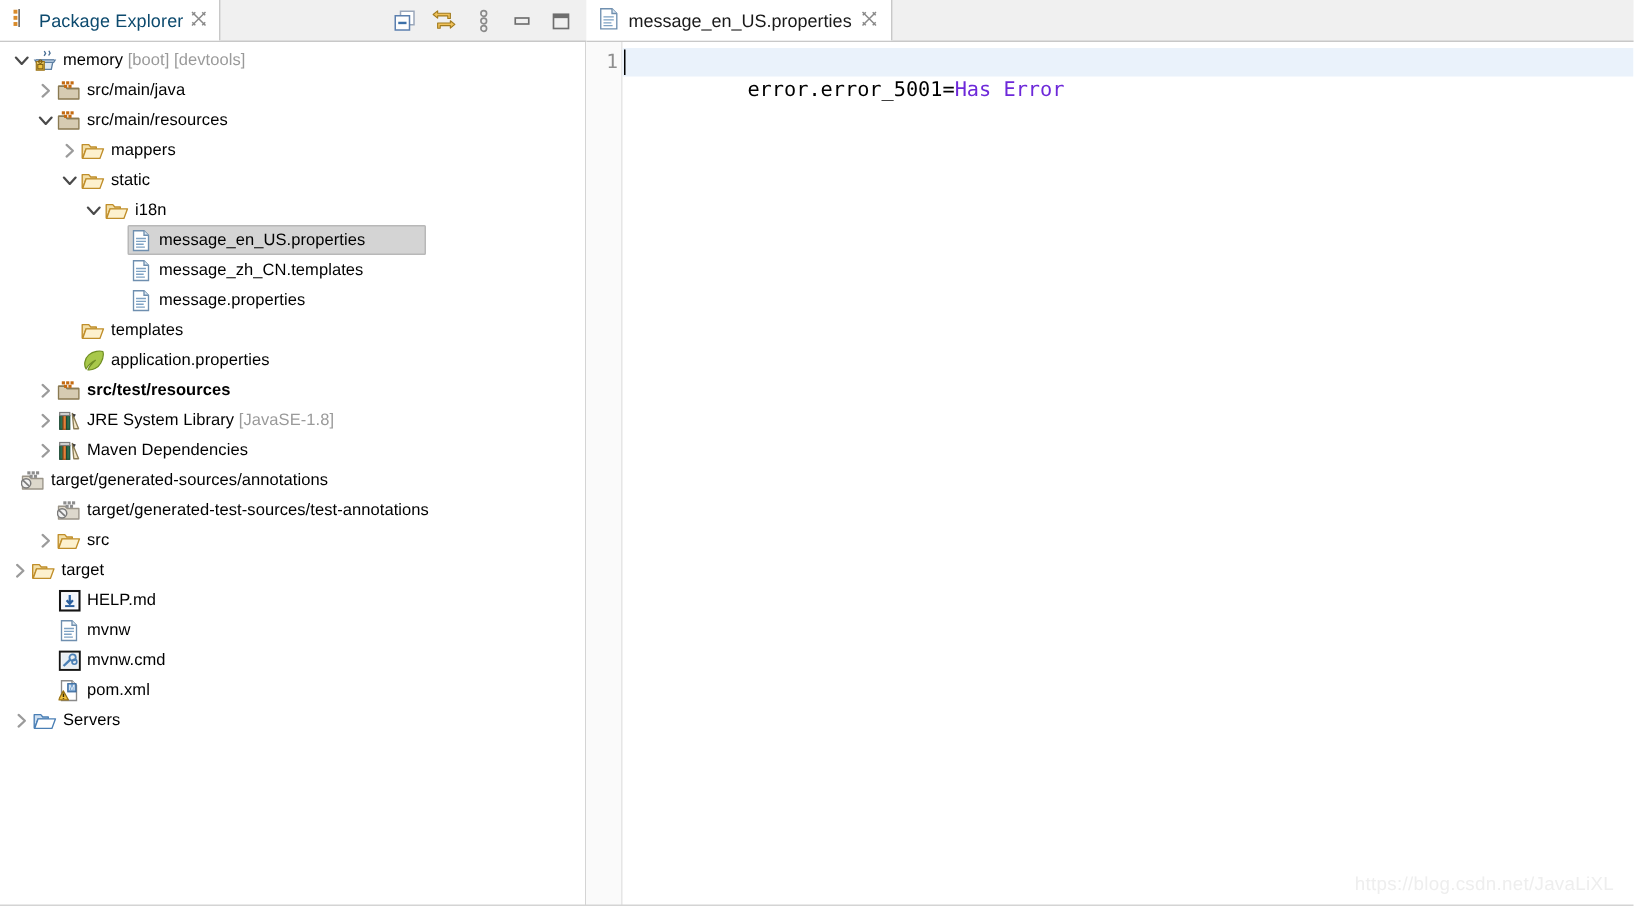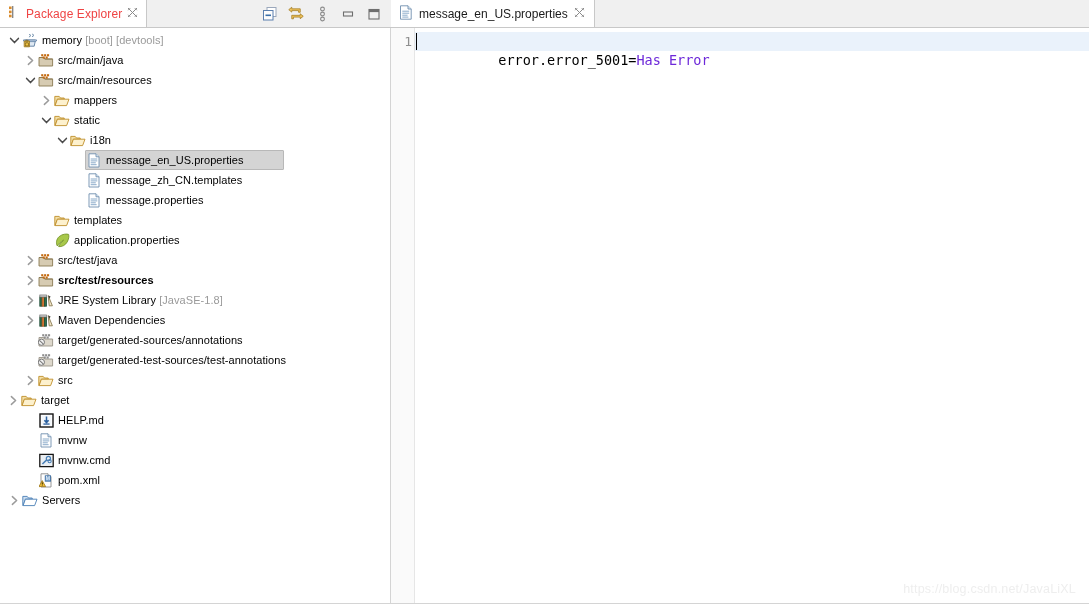--- a/index.html
+++ b/index.html
@@ -50,21 +50,21 @@
     gap: 5px;
     padding: 0 8px 0 7px;
     background: #ffffff;
     border-right: 1px solid #c8c8c8;
     height: 27px;
     box-sizing: border-box;
     cursor: default;
   }
   .view-tab .tab-title {
     font-size: 12px;
-    color: #ef4444;
+    color: #0c4a6e;
     white-space: nowrap;
     letter-spacing: 0.1px;
   }
   .view-toolbar {
     margin-left: auto;
     display: flex;
     align-items: center;
     gap: 10px;
     padding-right: 9px;
   }
@@ -452,60 +452,39 @@
           </div>
           <div class="row" style="padding-left: 40px;">
             <span class="arrow"></span>
             <span class="icon">
               <svg width="15" height="15" viewBox="0 0 15 15">
                 <path d="M13.6 1.4 C11.6 0.6 7.2 1 4.2 3.6 C1.2 6.2 0.8 10.6 2.4 13 C3.4 11.2 5.6 8.8 8.6 7.2 C6.2 9.4 4.4 11.6 3.6 13.6 C6.6 14 10.4 12.4 12.2 9 C13.8 6 14.2 3.2 13.6 1.4 Z" fill="#a8c84a" stroke="#6f8e22" stroke-width="0.8" stroke-linejoin="round"></path>
               </svg>
             </span>
             <span class="label">application.properties</span>
           </div>
-          <div class="row" style="padding-left: 24px;">
+          <div class="row" style="padding-left: 24px; font-weight: bold;">
             <span class="arrow">
               <svg width="11" height="11" viewBox="0 0 11 11">
                 <path d="M3.4 1.6 L7.6 5.5 L3.4 9.4" fill="none" stroke="#9b9b9b" stroke-width="1.5" stroke-linecap="round" stroke-linejoin="round"></path>
               </svg>
             </span>
             <span class="icon">
               <svg width="16" height="15" viewBox="0 0 16 15">
                 <path d="M1 4.5 L5.5 4.5 L6.8 6 L14.6 6 L14.6 13 L1 13 Z" fill="#d6cbb2" stroke="#8a7a52" stroke-width="0.9" stroke-linejoin="round"></path>
                 <path d="M1 4.5 L5.5 4.5 L6.8 6 L14.6 6" fill="none" stroke="#8a7a52" stroke-width="0.9"></path>
                 <g fill="#c46a10">
                   <rect x="3.2" y="1.2" width="2.1" height="2.1"></rect>
                   <rect x="6.1" y="1.2" width="2.1" height="2.1"></rect>
                   <rect x="9" y="1.2" width="2.1" height="2.1"></rect>
                   <rect x="4.7" y="3.5" width="2.1" height="2.1"></rect>
                   <rect x="7.6" y="3.5" width="2.1" height="2.1"></rect>
                 </g>
               </svg>
             </span>
-            <span class="label">src/test/java</span>
-          </div>
-          <div class="row" style="padding-left: 24px; font-weight: bold;">
-            <span class="arrow">
-              <svg width="11" height="11" viewBox="0 0 11 11">
-                <path d="M3.4 1.6 L7.6 5.5 L3.4 9.4" fill="none" stroke="#9b9b9b" stroke-width="1.5" stroke-linecap="round" stroke-linejoin="round"></path>
-              </svg>
-            </span>
-            <span class="icon">
-              <svg width="16" height="15" viewBox="0 0 16 15">
-                <path d="M1 4.5 L5.5 4.5 L6.8 6 L14.6 6 L14.6 13 L1 13 Z" fill="#d6cbb2" stroke="#8a7a52" stroke-width="0.9" stroke-linejoin="round"></path>
-                <path d="M1 4.5 L5.5 4.5 L6.8 6 L14.6 6" fill="none" stroke="#8a7a52" stroke-width="0.9"></path>
-                <g fill="#c46a10">
-                  <rect x="3.2" y="1.2" width="2.1" height="2.1"></rect>
-                  <rect x="6.1" y="1.2" width="2.1" height="2.1"></rect>
-                  <rect x="9" y="1.2" width="2.1" height="2.1"></rect>
-                  <rect x="4.7" y="3.5" width="2.1" height="2.1"></rect>
-                  <rect x="7.6" y="3.5" width="2.1" height="2.1"></rect>
-                </g>
-              </svg>
-            </span>
             <span class="label">src/test/resources</span>
           </div>
           <div class="row" style="padding-left: 24px;">
             <span class="arrow">
               <svg width="11" height="11" viewBox="0 0 11 11">
                 <path d="M3.4 1.6 L7.6 5.5 L3.4 9.4" fill="none" stroke="#9b9b9b" stroke-width="1.5" stroke-linecap="round" stroke-linejoin="round"></path>
               </svg>
             </span>
             <span class="icon">
               <svg width="15" height="15" viewBox="0 0 15 15">
@@ -530,21 +509,21 @@
                 <rect x="0.8" y="4" width="2.1" height="9.2" fill="#2e6f4f" stroke="#1d4a34" stroke-width="0.8"></rect>
                 <rect x="3.1" y="4" width="2.1" height="9.2" fill="#e2803c" stroke="#9a4f18" stroke-width="0.8"></rect>
                 <rect x="5.4" y="4" width="2.1" height="9.2" fill="#2e6f4f" stroke="#1d4a34" stroke-width="0.8"></rect>
                 <rect x="0.8" y="2" width="6.7" height="2" fill="#d8d8d8" stroke="#7a7a7a" stroke-width="0.8"></rect>
                 <path d="M9.2 2.6 L13.4 12.8 L10.2 12.8 Z" fill="#f3e7c8" stroke="#8a7c55" stroke-width="0.9" stroke-linejoin="round"></path>
                 <path d="M9.2 2.6 L10.4 5.4 L11.6 3.4 Z" fill="#3c3c3c"></path>
               </svg>
             </span>
             <span class="label">Maven Dependencies</span>
           </div>
-          <div class="row" style="padding-left: 24px;">
+          <div class="row" style="">
             <span class="arrow"></span>
             <span class="icon">
               <svg width="16" height="15" viewBox="0 0 16 15">
                 <path d="M1 4.5 L5.5 4.5 L6.8 6 L14.6 6 L14.6 13 L1 13 Z" fill="#ddd8cc" stroke="#9a9488" stroke-width="0.9" stroke-linejoin="round"></path>
                 <g fill="#8d8d8d">
                   <rect x="4.2" y="1.2" width="2.1" height="2.1"></rect>
                   <rect x="7.1" y="1.2" width="2.1" height="2.1"></rect>
                   <rect x="10" y="1.2" width="2.1" height="2.1"></rect>
                   <rect x="5.7" y="3.5" width="2.1" height="2.1"></rect>
                   <rect x="8.6" y="3.5" width="2.1" height="2.1"></rect>

